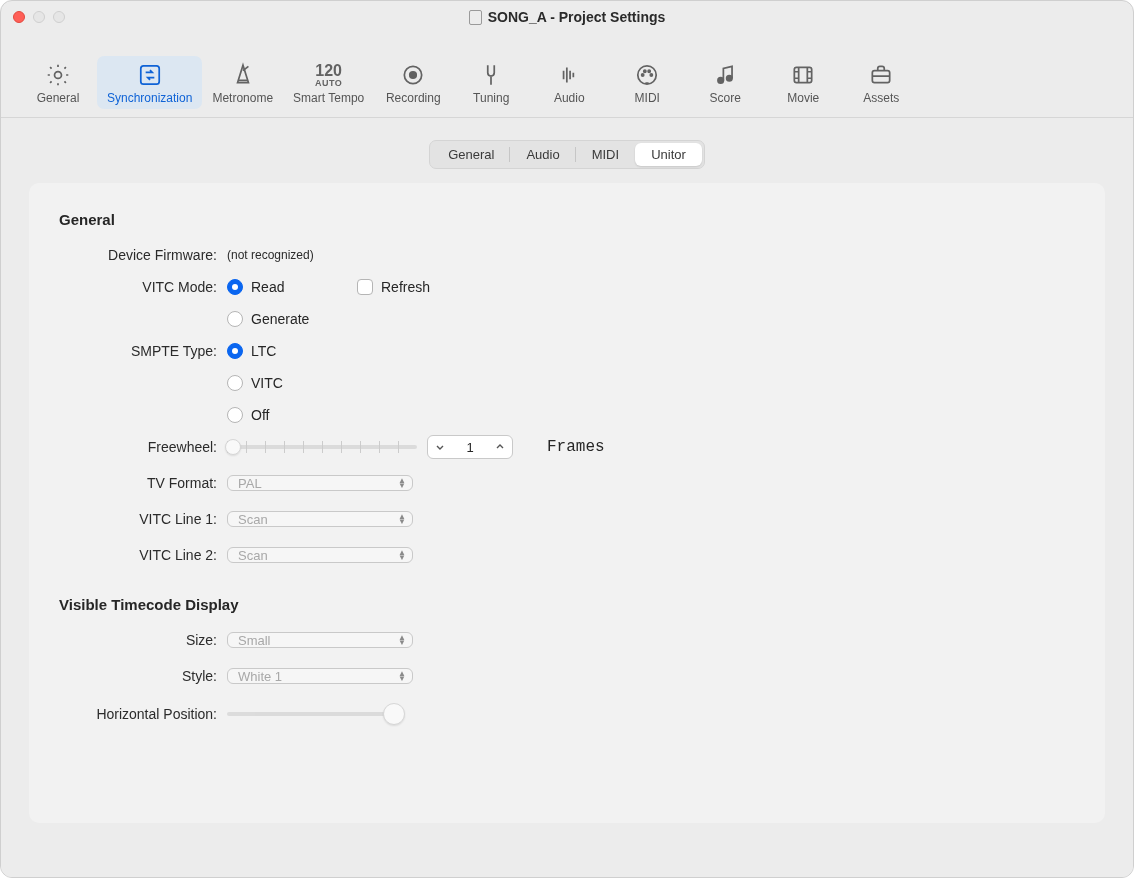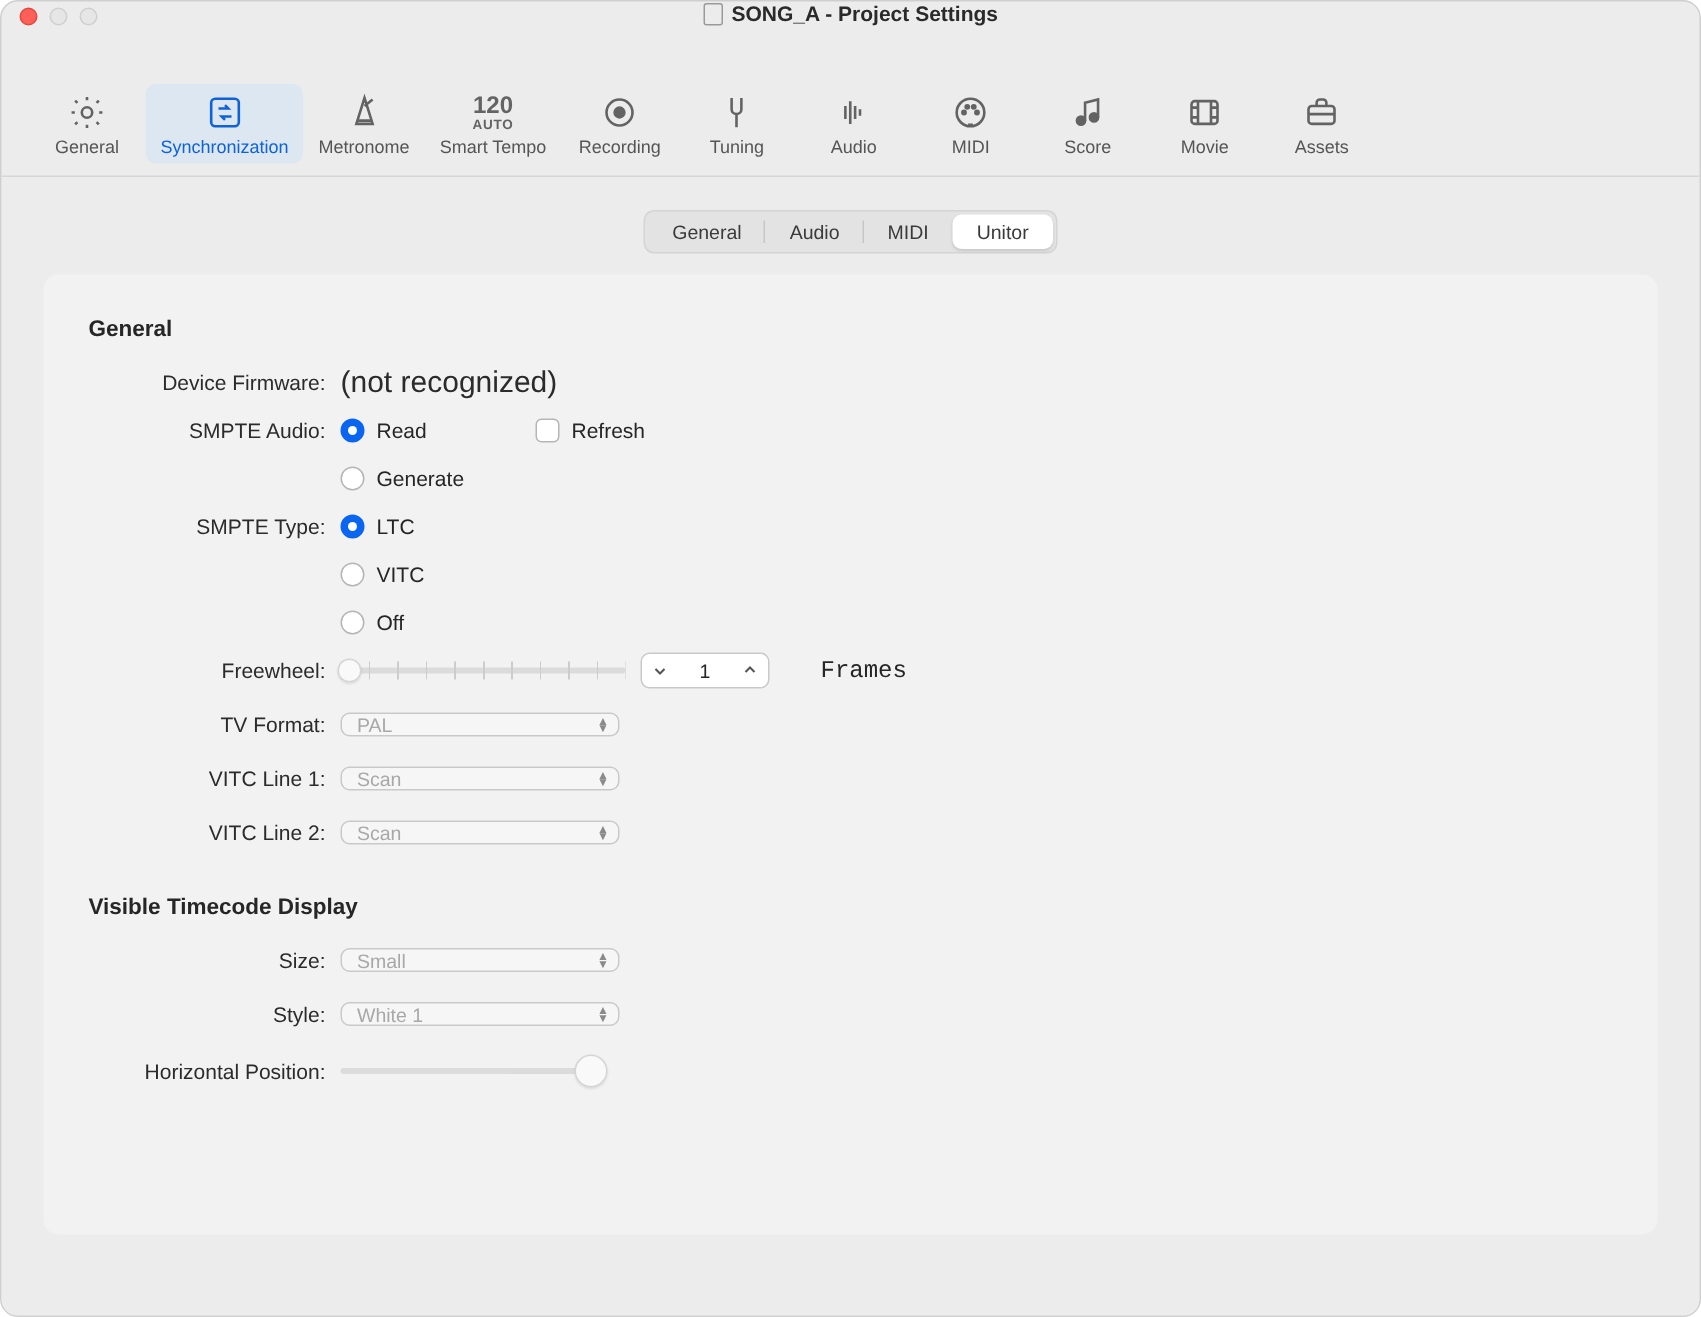--- a/index.html
+++ b/index.html
@@ -18,21 +18,21 @@
   background: #ececec;
   border: 1px solid #cfcfcf;
   border-radius: 12px;
   display: flex;
   flex-direction: column;
   overflow: hidden;
 }
 .titlebar {
   height: 30px;
   display: flex;
-  align-items: flex-end;
+  align-items: center;
   padding: 16px 12px;
   position: relative;
 }
 .traffic { display: flex; gap: 8px; }
 .traffic-light {
   width: 12px; height: 12px; border-radius: 50%;
 }
 .tl-close { background: #ff5f57; border: 0.5px solid #e1493f; }
 .tl-min   { background: #e6e6e6; border: 0.5px solid #cfcfcf; }
 .tl-max   { background: #e6e6e6; border: 0.5px solid #cfcfcf; }
@@ -147,21 +147,21 @@
 .radio.selected .radio-dot {
   border-color: #0a66f0; background: #0a66f0;
 }
 .radio.selected .radio-dot::after {
   content: ""; width: 6px; height: 6px; border-radius: 50%; background: #fff;
 }
 .checkbox-box {
   width: 16px; height: 16px; border-radius: 4px;
   border: 1px solid #b5b5b5; background: #fff;
 }
-.static-val { font-size: 20px; color: #2b2b2b; }
+.static-val { font-size: 12px; color: #2b2b2b; }
 
 .slider {
   width: 190px; height: 20px; position: relative;
   display: flex; align-items: center;
 }
 .slider.disabled { opacity: 0.65; }
 .slider .track {
   height: 4px; width: 100%; background: #d0d0d0; border-radius: 2px; position: relative;
 }
 .slider.ticks .track::after {
@@ -368,21 +368,21 @@
       <div class="section-head">General</div>
 
       <div class="row">
         <div class="lbl">Device Firmware:</div>
         <div class="ctrl">
             <span class="static-val">(not recognized)</span>
           </div>
       </div>
 
       <div class="row">
-        <div class="lbl">SMPTE Audio:</div>
+        <div class="lbl">VITC Mode:</div>
         <div class="ctrl">
           <label class="radio selected">
             <span class="radio-dot"></span>
             <span>Read</span>
           </label>
           <label class="checkbox">
             <span class="checkbox-box"></span>
             <span>Refresh</span>
           </label>
         </div>

